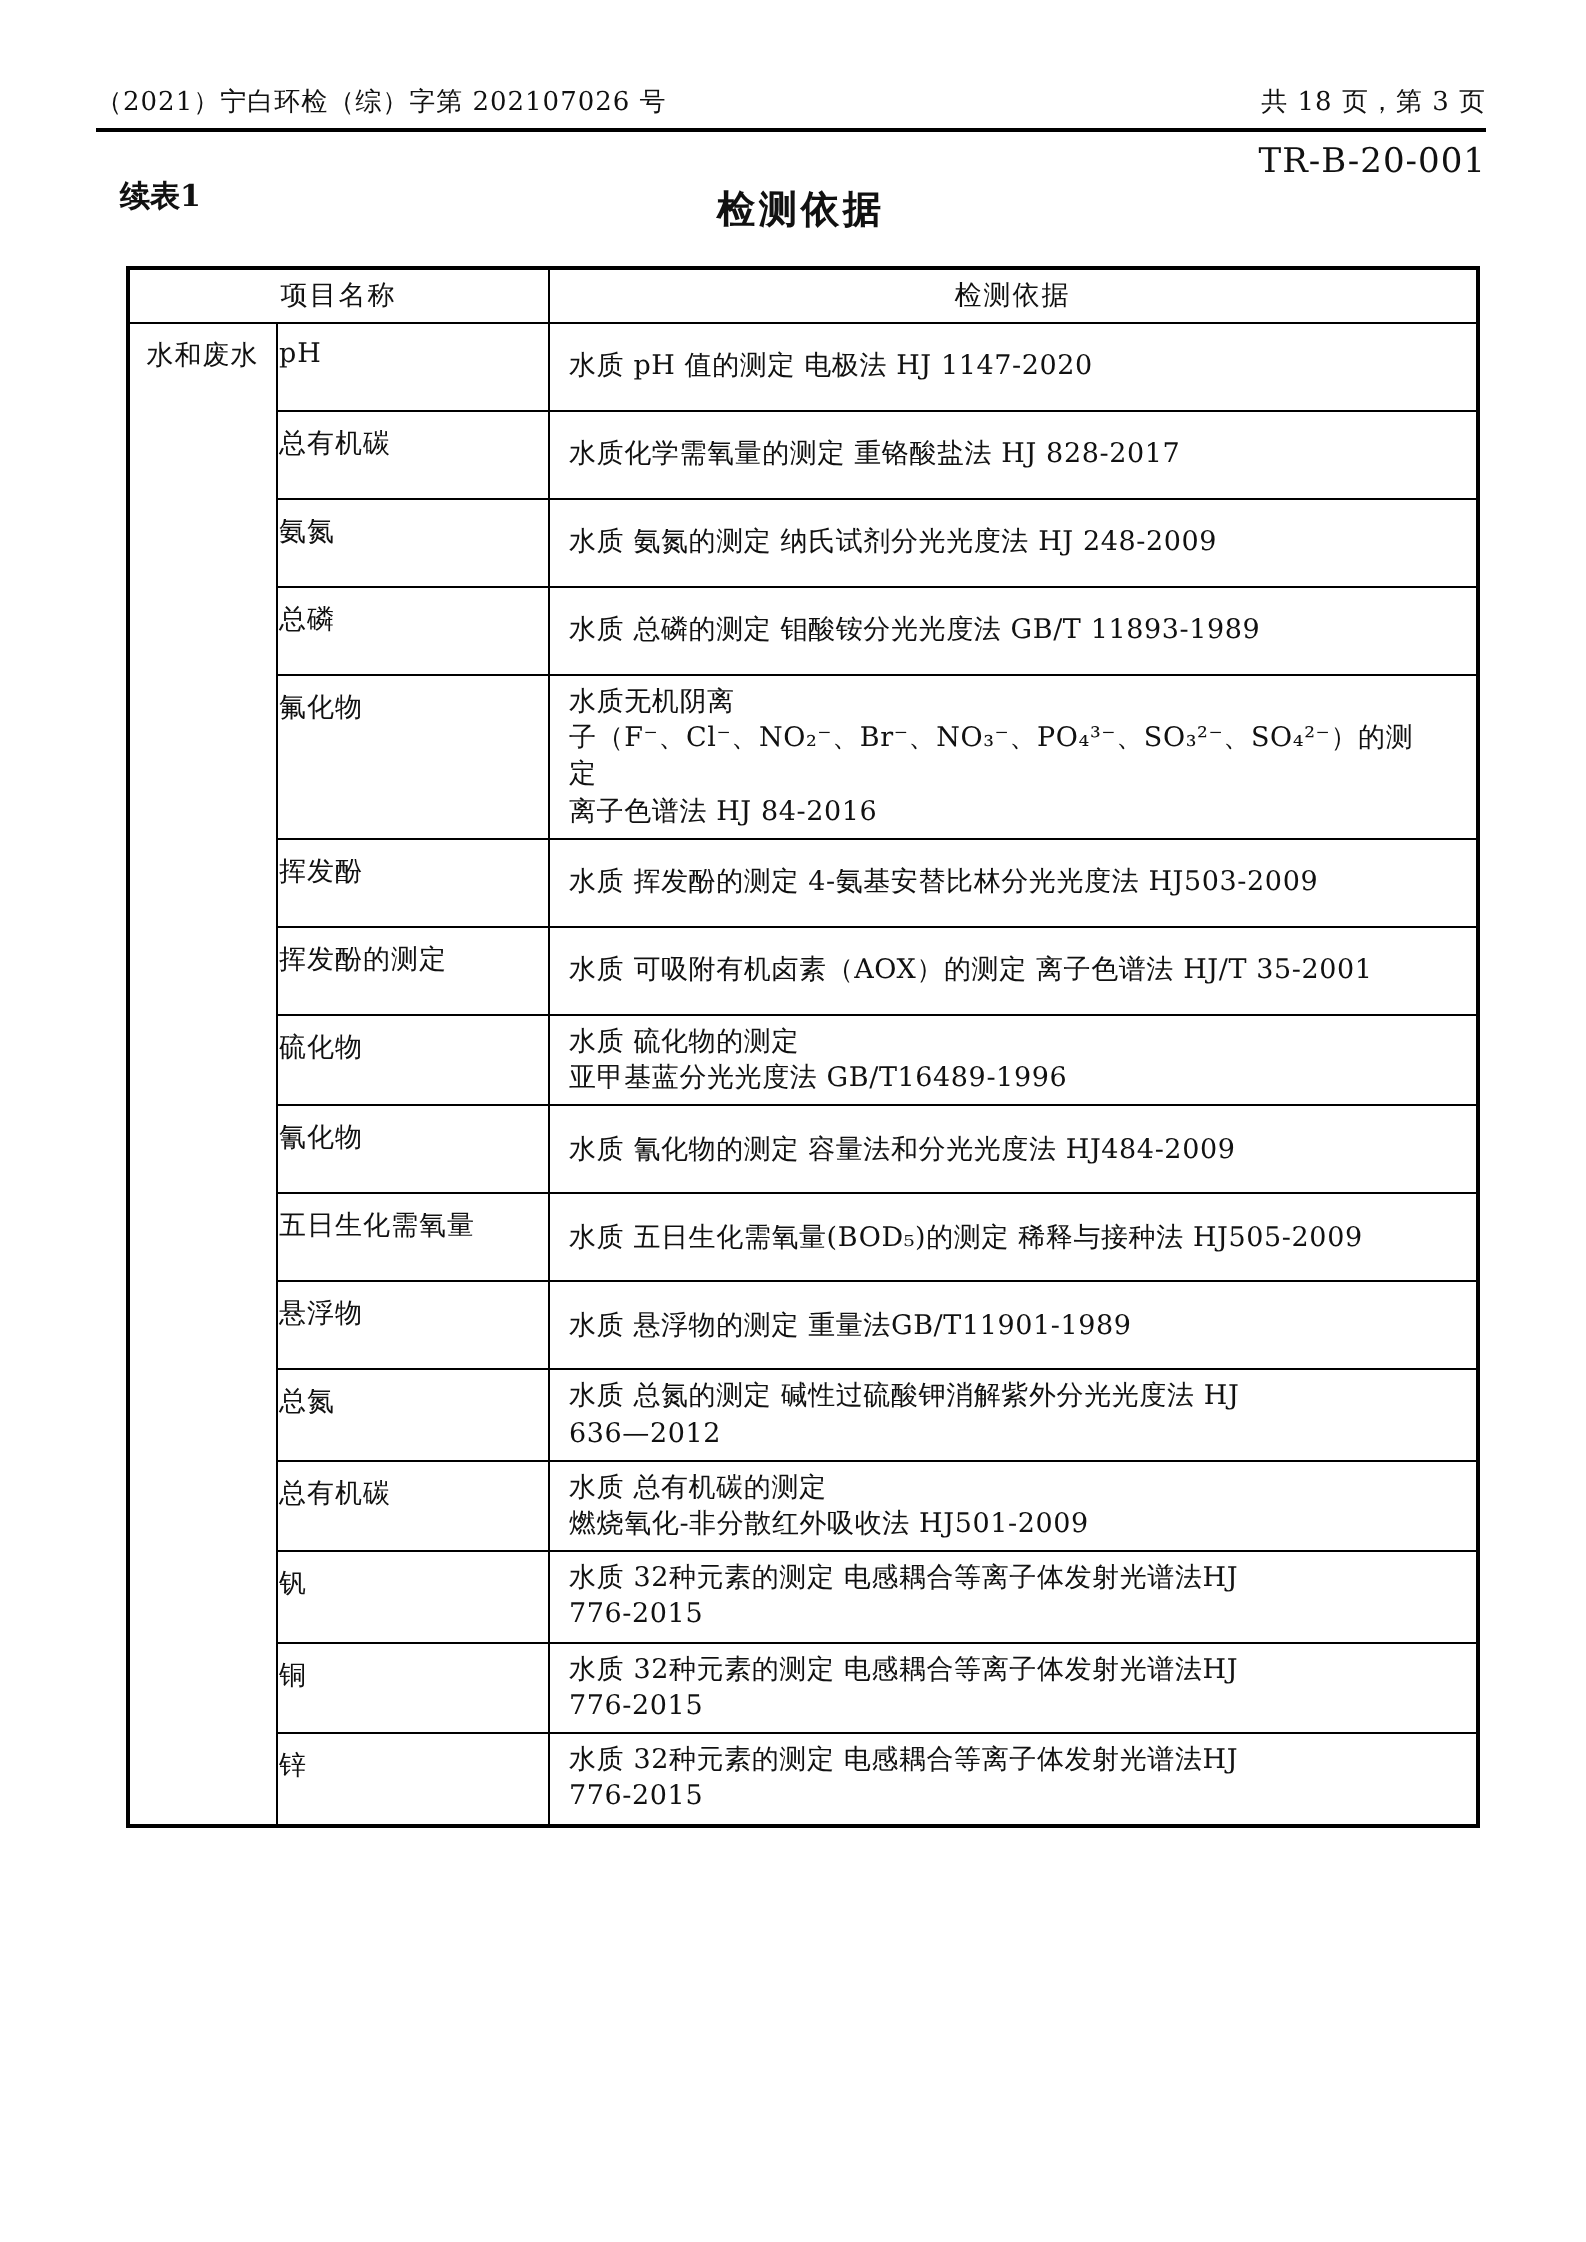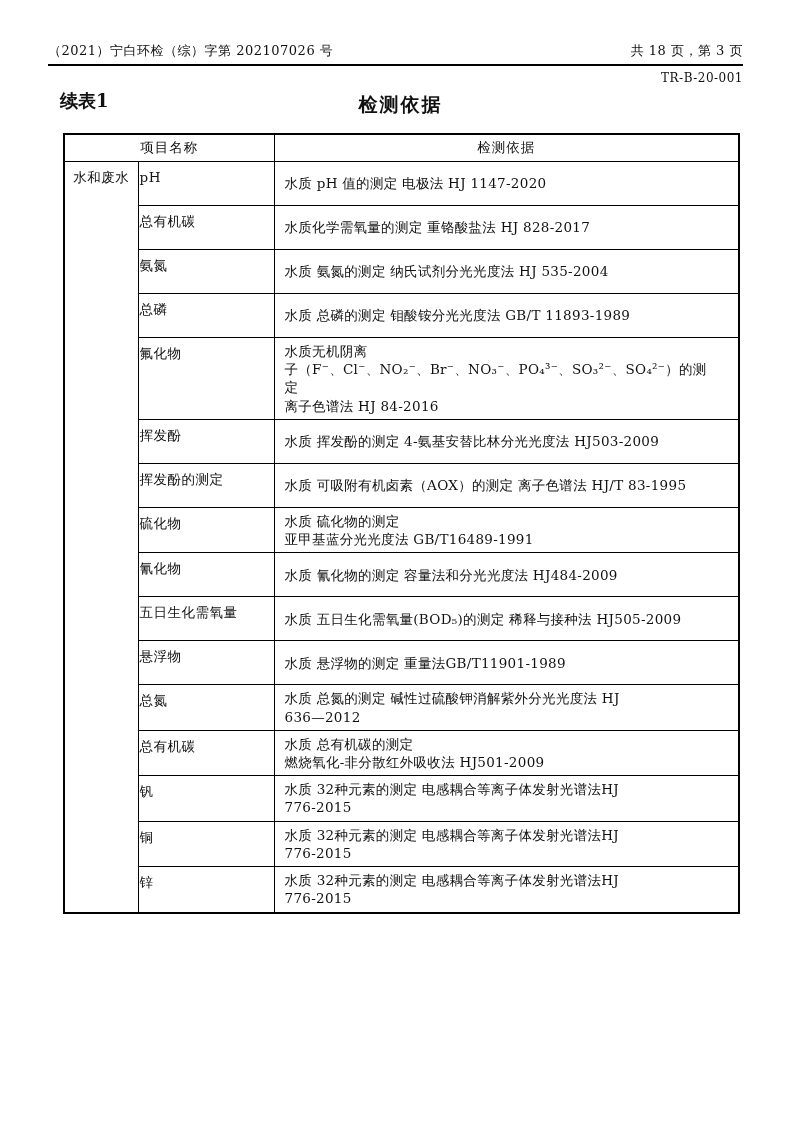--- a/index.html
+++ b/index.html
@@ -26,28 +26,28 @@
     align-items: flex-end;
     font-size: 13px;
     padding-bottom: 4px;
     border-bottom: 2px solid #000;
     letter-spacing: 0.5px;
   }
   .form-code {
     position: absolute;
     right: 50px;
     top: 71px;
-    font-size: 12px;
+    font-size: 17px;
     letter-spacing: 0.5px;
   }
   .table-label {
     position: absolute;
     left: 60px;
     top: 89px;
-    font-size: 18px;
+    font-size: 15px;
     font-weight: bold;
   }
   .doc-title {
     position: absolute;
     left: 63px;
     width: 675px;
     top: 92px;
     margin: 0;
     text-align: center;
     font-size: 19px;
@@ -128,44 +128,44 @@
       <td class="category-cell" rowspan="16">水和废水</td>
           <td class="param-cell">pH</td>
       <td class="basis-cell">水质 pH 值的测定 电极法 HJ 1147-2020</td>
     </tr>
         <tr class="data-row">
       <td class="param-cell">总有机碳</td>
       <td class="basis-cell">水质化学需氧量的测定 重铬酸盐法 HJ 828-2017</td>
     </tr>
         <tr class="data-row">
       <td class="param-cell">氨氮</td>
-      <td class="basis-cell">水质 氨氮的测定 纳氏试剂分光光度法 HJ 535-2004</td>
+      <td class="basis-cell">水质 氨氮的测定 纳氏试剂分光光度法 HJ 248-2009</td>
     </tr>
         <tr class="data-row">
       <td class="param-cell">总磷</td>
       <td class="basis-cell">水质 总磷的测定 钼酸铵分光光度法 GB/T 11893-1989</td>
     </tr>
         <tr class="data-row">
       <td class="param-cell">氟化物</td>
       <td class="basis-cell">水质无机阴离
 子（F⁻、Cl⁻、NO₂⁻、Br⁻、NO₃⁻、PO₄³⁻、SO₃²⁻、SO₄²⁻）的测定
 离子色谱法 HJ 84-2016</td>
     </tr>
         <tr class="data-row">
       <td class="param-cell">挥发酚</td>
       <td class="basis-cell">水质 挥发酚的测定 4-氨基安替比林分光光度法 HJ503-2009</td>
     </tr>
         <tr class="data-row">
       <td class="param-cell">挥发酚的测定</td>
-      <td class="basis-cell">水质 可吸附有机卤素（AOX）的测定 离子色谱法 HJ/T 83-1995</td>
+      <td class="basis-cell">水质 可吸附有机卤素（AOX）的测定 离子色谱法 HJ/T 35-2001</td>
     </tr>
         <tr class="data-row">
       <td class="param-cell">硫化物</td>
       <td class="basis-cell">水质 硫化物的测定
- 亚甲基蓝分光光度法 GB/T16489-1991</td>
+ 亚甲基蓝分光光度法 GB/T16489-1996</td>
     </tr>
         <tr class="data-row">
       <td class="param-cell">氰化物</td>
       <td class="basis-cell">水质 氰化物的测定 容量法和分光光度法 HJ484-2009</td>
     </tr>
         <tr class="data-row">
       <td class="param-cell">五日生化需氧量</td>
       <td class="basis-cell">水质 五日生化需氧量(BOD₅)的测定 稀释与接种法 HJ505-2009</td>
     </tr>
         <tr class="data-row">

